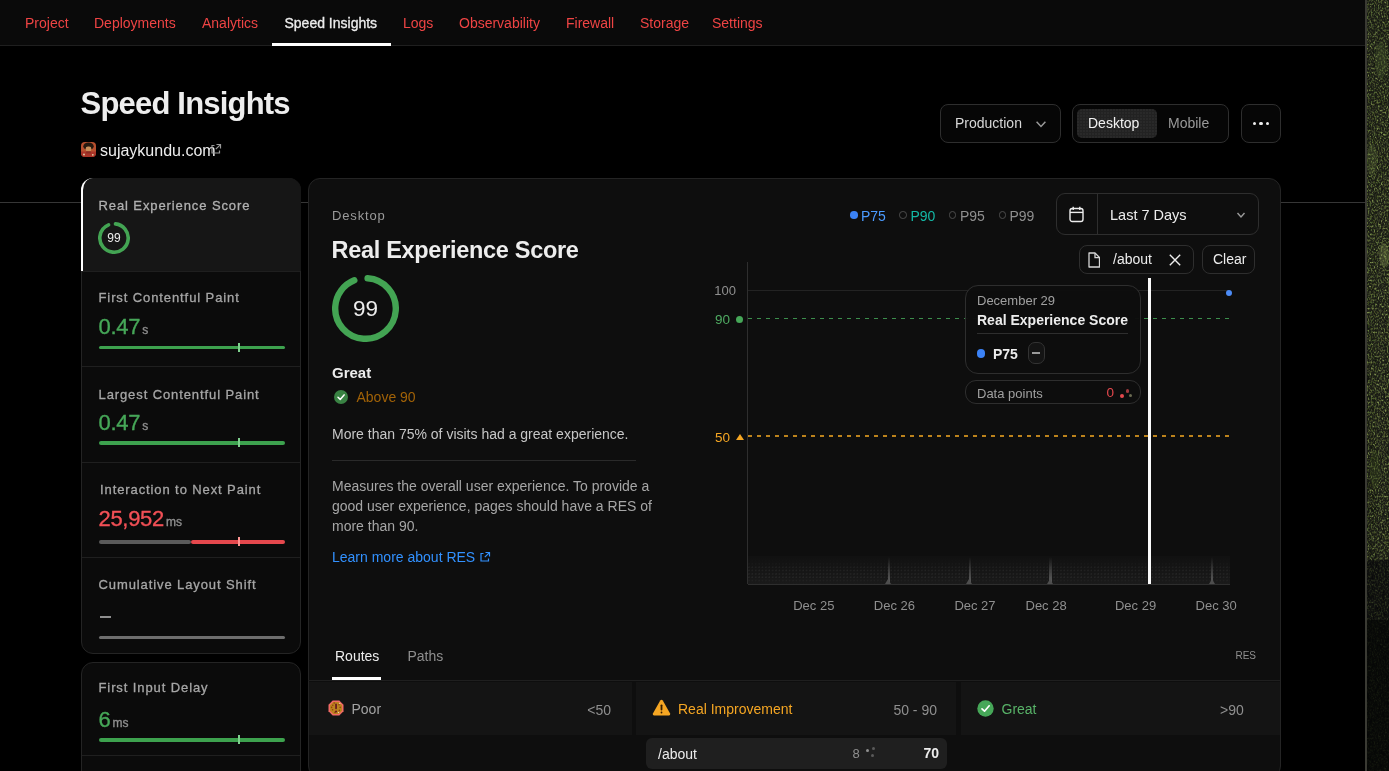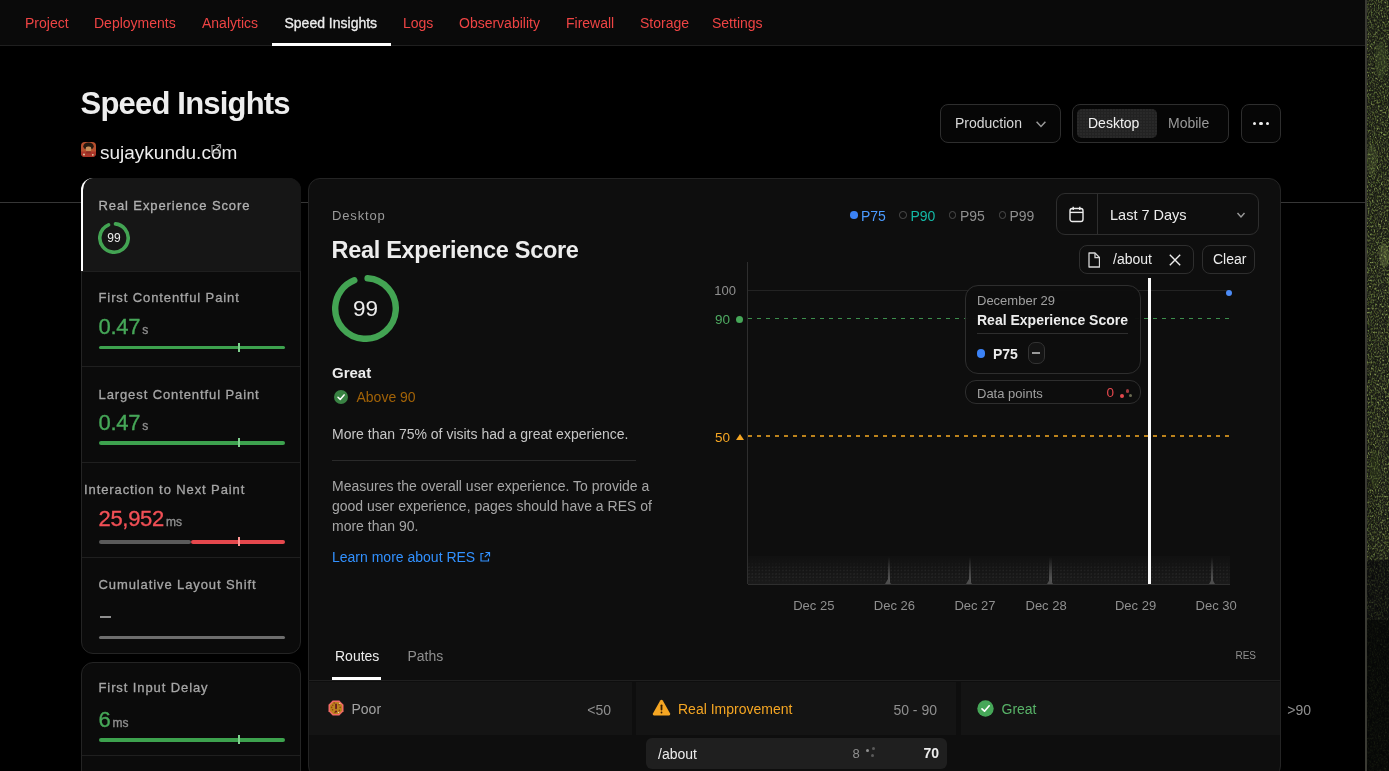--- a/index.html
+++ b/index.html
@@ -6,21 +6,21 @@
   html,body { width:1389px; height:771px; background:#000; overflow:hidden; }
   body { font-family:"Liberation Sans", sans-serif; position:relative; }
   .abs { position:absolute; }
   .nav { left:0; top:0; width:1365px; height:46px; background:#0a0a0a; border-bottom:1px solid #1f1f1f; }
   .navitem { position:absolute; top:15px; font-size:14px; color:#ef4444; white-space:nowrap; }
   .navitem.on { color:#ededed; -webkit-text-stroke:0.3px #ededed; }
   .navunderline { left:272px; top:43px; width:119px; height:2.5px; background:#fff; }
   .hairline { left:0; top:201.5px; width:1365px; height:1px; background:#363636; }
 
   .title { left:80.5px; top:86px; font-size:31px; font-weight:700; letter-spacing:-0.8px; color:#ededed; }
-  .domain { left:100px; top:141.5px; font-size:19px; font-weight:500; color:#ededed; }
+  .domain { left:100px; top:141.5px; font-size:16px; font-weight:500; color:#ededed; }
 
   .btn { border:1px solid #2e2e2e; border-radius:8px; background:#060606; }
   .prodbtn { left:940px; top:104px; width:121px; height:39px; }
   .prodtxt { left:955px; top:115px; font-size:14px; color:#d8d8d8; }
   .segbtn { left:1072px; top:104px; width:157px; height:39px; }
   .seg-on { left:1077px; top:109px; width:80px; height:29px; border-radius:5px; background:radial-gradient(circle at 1px 1px, rgba(255,255,255,0.032) 0.8px, transparent 1px) 0 0/3px 3px, #222222; }
   .seg-on-t { left:1088px; top:115px; font-size:14px; color:#f2f2f2; }
   .seg-off-t { left:1168px; top:115px; font-size:14px; color:#9a9a9a;text-align:right; }
   .dotsbtn { left:1241px; top:104px; width:40px; height:39px; }
 
@@ -100,21 +100,21 @@
 <span class="abs stitle" style="left:98.5px;top:290px">First Contentful Paint</span>
 <span class="abs sval" style="left:98.5px;top:313.5px;color:#46a758">0.47<small>s</small></span>
 <div class="abs bar" style="top:345.5px;background:#3da24e"></div>
 <div class="abs" style="left:237.5px;top:342.5px;width:2.5px;height:9px;background:#7ed08d"></div>
 
 <span class="abs stitle" style="left:98.5px;top:386.5px">Largest Contentful Paint</span>
 <span class="abs sval" style="left:98.5px;top:409.5px;color:#46a758">0.47<small>s</small></span>
 <div class="abs bar" style="top:441px;background:#3da24e"></div>
 <div class="abs" style="left:237.5px;top:438px;width:2.5px;height:9px;background:#7ed08d"></div>
 
-<span class="abs stitle" style="left:84px;top:482px">Interaction to Next Paint</span>
+<span class="abs stitle" style="left:100px;top:482px">Interaction to Next Paint</span>
 <span class="abs sval" style="left:98.5px;top:505.5px;color:#f25056">25,952<small>ms</small></span>
 <div class="abs bar" style="top:540px;background:#5a5a5a;width:92px"></div>
 <div class="abs bar" style="left:190.5px;top:540px;background:#e5484d;width:94px"></div>
 <div class="abs" style="left:237.5px;top:537px;width:2.5px;height:9px;background:#ff9592"></div>
 
 <span class="abs stitle" style="left:98.5px;top:576.5px">Cumulative Layout Shift</span>
 <div class="abs" style="left:100px;top:615.5px;width:11px;height:2.5px;background:#8f8f8f"></div>
 <div class="abs bar" style="top:635.5px;background:#6e6e6e"></div>
 
 <div class="abs sidecard2"></div>
@@ -263,21 +263,21 @@
   <rect x="8.6" y="12.6" width="1.8" height="1.9" rx="0.9" fill="#341c00"></rect>
 </svg>
 <span class="abs t14" style="left:678px;top:701px;color:#f5a623;font-weight:500">Real Improvement</span>
 <span class="abs" style="left:880px;top:701.5px;width:57px;text-align:right;font-size:14px;color:#8f8f8f">50 - 90</span>
 
 <svg class="abs" style="left:976.5px;top:699.5px" width="17" height="17" viewBox="0 0 17 17">
   <circle cx="8.5" cy="8.5" r="8.2" fill="#46a758"></circle>
   <path d="M5 8.8 L7.5 11.2 L12.2 5.8" fill="none" stroke="#fff" stroke-width="1.7" stroke-linecap="round" stroke-linejoin="round"></path>
 </svg>
 <span class="abs t14" style="left:1001.5px;top:701px;color:#58b368;font-weight:500">Great</span>
-<span class="abs" style="left:1268px;top:701.5px;width:43px;text-align:right;font-size:14px;color:#8f8f8f">&gt;90</span>
+<span class="abs" style="left:1220px;top:701.5px;width:43px;font-size:14px;color:#8f8f8f">&gt;90</span>
 
 <div class="abs" style="left:646px;top:738px;width:301px;height:31px;border-radius:6px;background:#1f1f1f"></div>
 <span class="abs t14" style="left:658px;top:745.5px">/about</span>
 <span class="abs" style="left:852.5px;top:746px;font-size:13px;color:#8f8f8f">8</span>
 <div class="abs" style="left:866px;top:749px;width:3px;height:3px;border-radius:50%;background:#8f8f8f"></div>
 <div class="abs" style="left:872px;top:747px;width:3px;height:3px;border-radius:50%;background:#5a5a5a"></div>
 <div class="abs" style="left:871px;top:753.5px;width:3px;height:3px;border-radius:50%;background:#5a5a5a"></div>
 <span class="abs" style="left:908px;top:745px;width:31px;text-align:right;font-size:14px;font-weight:700;color:#ededed">70</span>
 
 <div class="abs" style="left:1364.5px;top:0;width:2px;height:771px;background:#3a3a33"></div>

